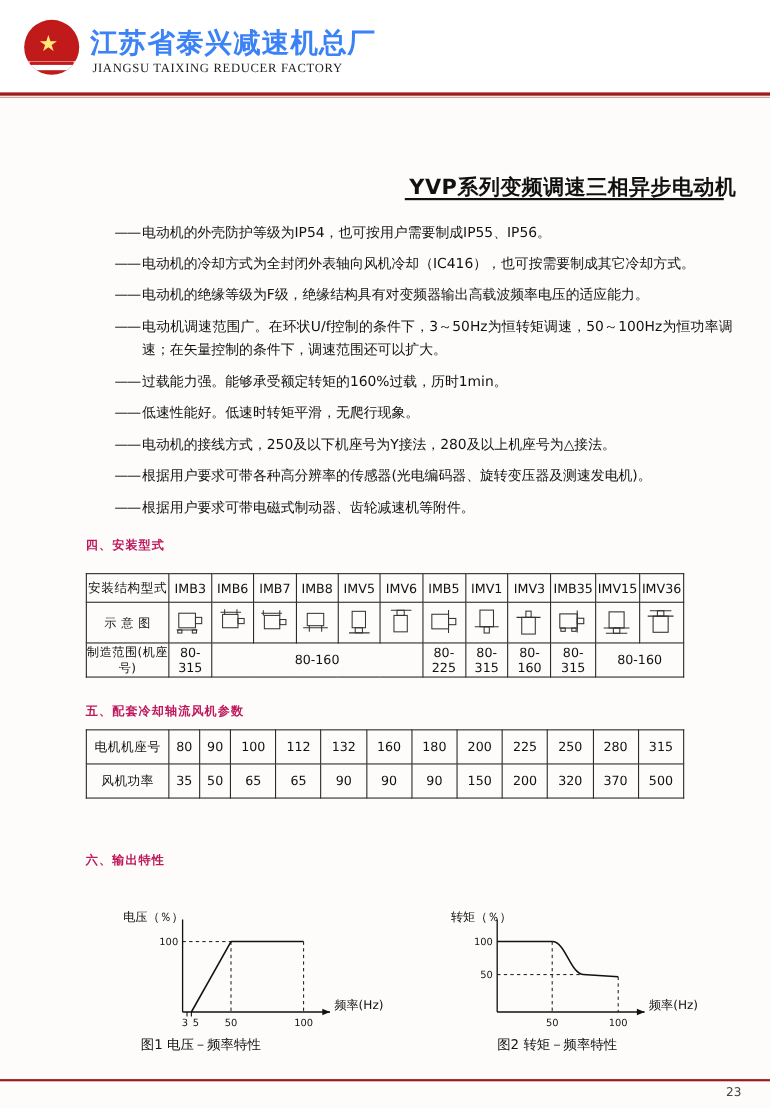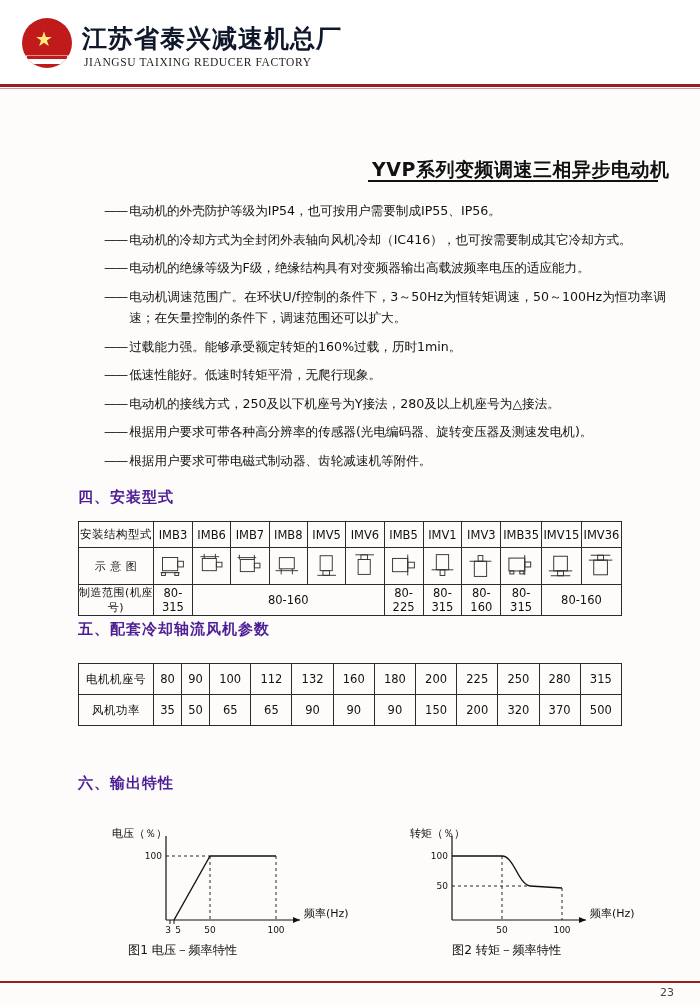--- a/index.html
+++ b/index.html
@@ -46,21 +46,21 @@
     position:absolute;left:0;bottom:4px;width:50px;height:14px;
     background:#ffffff;
     clip-path:polygon(0 40%,100% 40%,100% 100%,0 100%);
   }
   .logo .arcline{
     position:absolute;left:5px;bottom:9px;width:40px;height:3px;background:#c01a1a;
   }
   .brand-cn{
     position:absolute;left:82px;top:22px;
     font-size:25px;font-weight:bold;letter-spacing:1px;
-    color:#0f172a;
+    color:#3b82f6;
     font-family:Liberation Sans, sans-serif;
   }
   .brand-en{
     position:absolute;left:84px;top:56px;
     font-size:11.5px;letter-spacing:.6px;color:#222;
     font-family:"Liberation Serif",serif;
   }
 
   
   .doc-title{
@@ -81,21 +81,21 @@
     line-height:21.5px;
     margin-bottom:7px;
     color:#121212;
   }
   .dash{flex:0 0 auto;margin-right:2px;letter-spacing:-1px;}
   .btext{flex:1 1 auto;text-align:justify;}
 
   
   .sec-h{
     position:absolute;left:78px;
-    font-size:15px;font-weight:bold;color:#4c1d95;letter-spacing:1px;
+    font-size:11px;font-weight:bold;color:#be185d;letter-spacing:1px;
   }
 
   
   table{
     border-collapse:collapse;
     font-size:11.5px;
     color:#111;
   }
   table td,table th{
     border:1px solid #2b2b2b;
@@ -331,21 +331,21 @@
       <td colspan="5">80-160</td>
       <td>80-225</td>
       <td>80-315</td>
       <td>80-160</td>
       <td>80-315</td>
       <td colspan="2">80-160</td>
     </tr>
   </tbody>
     </table>
 
-  <div class="sec-h" style="top:620px;">五、配套冷却轴流风机参数</div>
+  <div class="sec-h" style="top:639px;">五、配套冷却轴流风机参数</div>
 
   <table class="tbl-fan">
     <tbody>
         <tr>
       <td class="lbl">电机机座号</td>
       <td>80</td>
       <td>90</td>
       <td>100</td>
       <td>112</td>
       <td>132</td>

